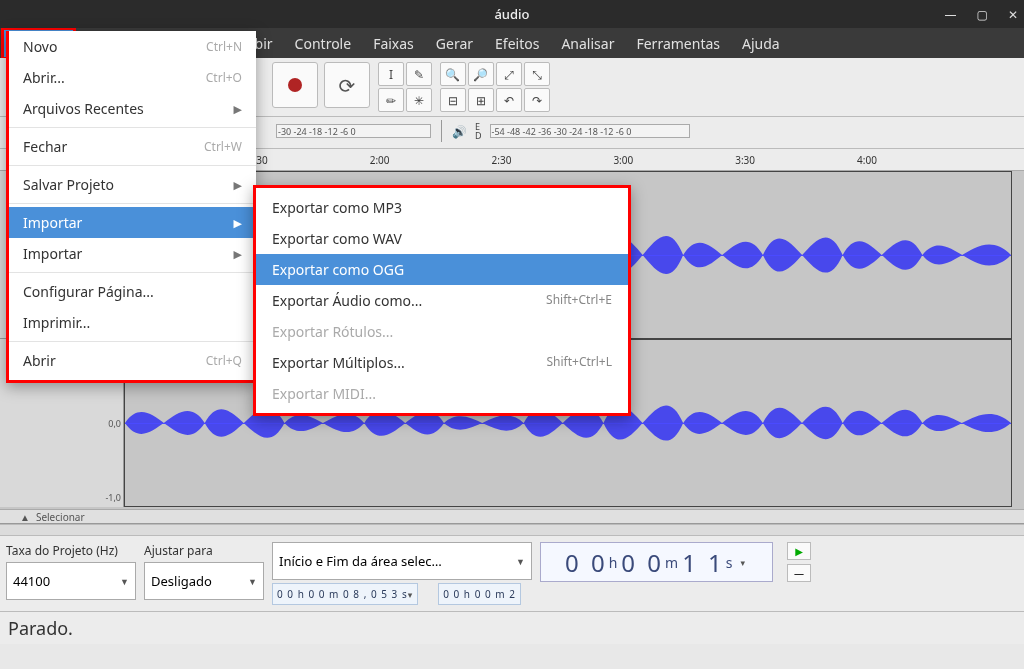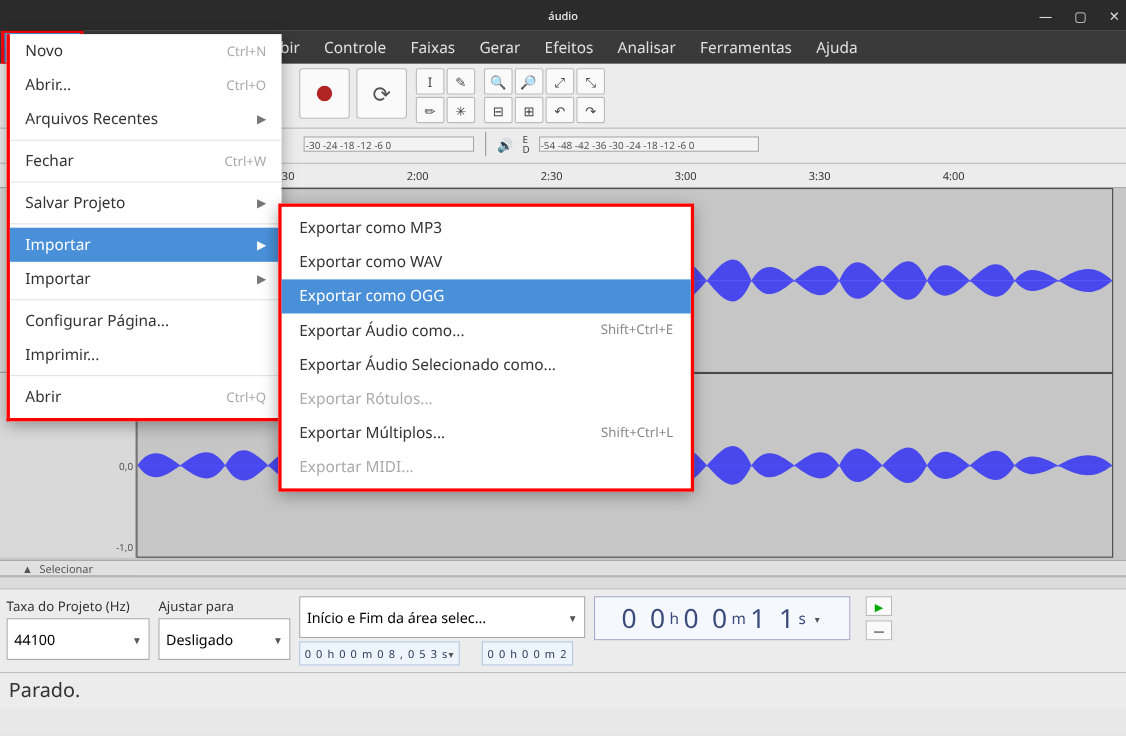--- a/index.html
+++ b/index.html
@@ -1,20 +1,20 @@
 <!DOCTYPE html>
 <html><head>
 <meta charset="utf-8">
 <style>
   * { box-sizing: border-box; margin: 0; padding: 0; font-family: "Noto Sans", "Segoe UI", Ubuntu, sans-serif; }
   body { background: #e8e8e8; width: 1024px; height: 669px; overflow: hidden; font-size: 13px; }
 
   
   .titlebar { background:#2b2b2b; color:#eee; height:28px; display:flex; align-items:center; justify-content:center; position:relative; }
-  .titlebar .title { font-size:10px; font-weight:500; }
+  .titlebar .title { font-size:13px; font-weight:500; }
   .winctrl { position:absolute; right:6px; top:0; height:28px; display:flex; gap:20px; align-items:center; font-size:12px; color:#ddd; }
   .winctrl span { cursor:pointer; }
 
   
   .menubar { background:#3a3a3a; height:30px; display:flex; align-items:center; padding:0 4px; gap:2px; color:#e0e0e0; font-size:14px; }
   .menubar .menu { padding:4px 10px; cursor:pointer; }
   .menubar .menu.active { background:#4a90d9; color:#fff; border:3px solid red; margin:-3px; padding:4px 9px;}
 
   
   .toolbars { background:#ececec; padding:4px 4px; display:flex; gap:8px; align-items:flex-start; border-bottom:1px solid #bbb; position:relative;}
@@ -204,23 +204,20 @@
     <div class="item">
         <span>Exportar como WAV</span>
       </div>
     <div class="item hl">
         <span>Exportar como OGG</span>
       </div>
     <div class="item">
         <span>Exportar Áudio como...</span>
         <span class="short">Shift+Ctrl+E</span>
       </div>
-    <div class="item">
-        <span>Exportar Áudio Selecionado como...</span>
-      </div>
     <div class="item dis">
         <span>Exportar Rótulos...</span>
       </div>
     <div class="item">
         <span>Exportar Múltiplos...</span>
         <span class="short">Shift+Ctrl+L</span>
       </div>
     <div class="item dis">
         <span>Exportar MIDI...</span>
       </div>

